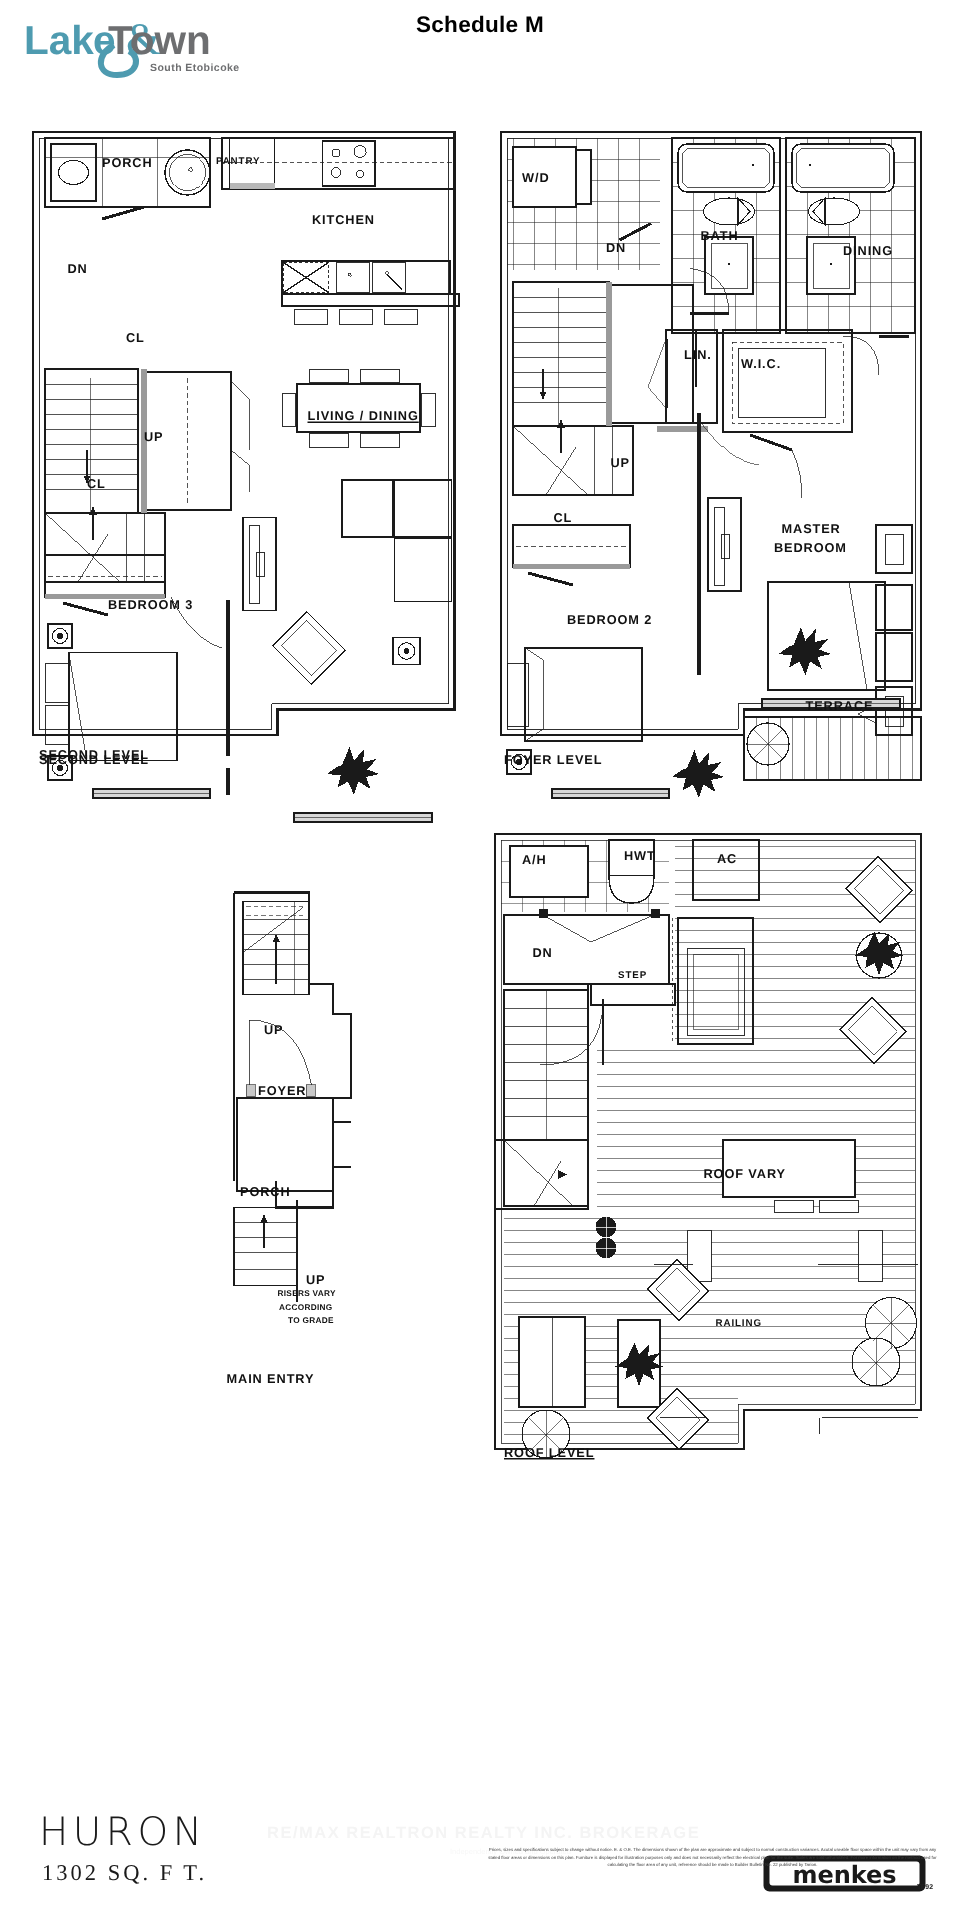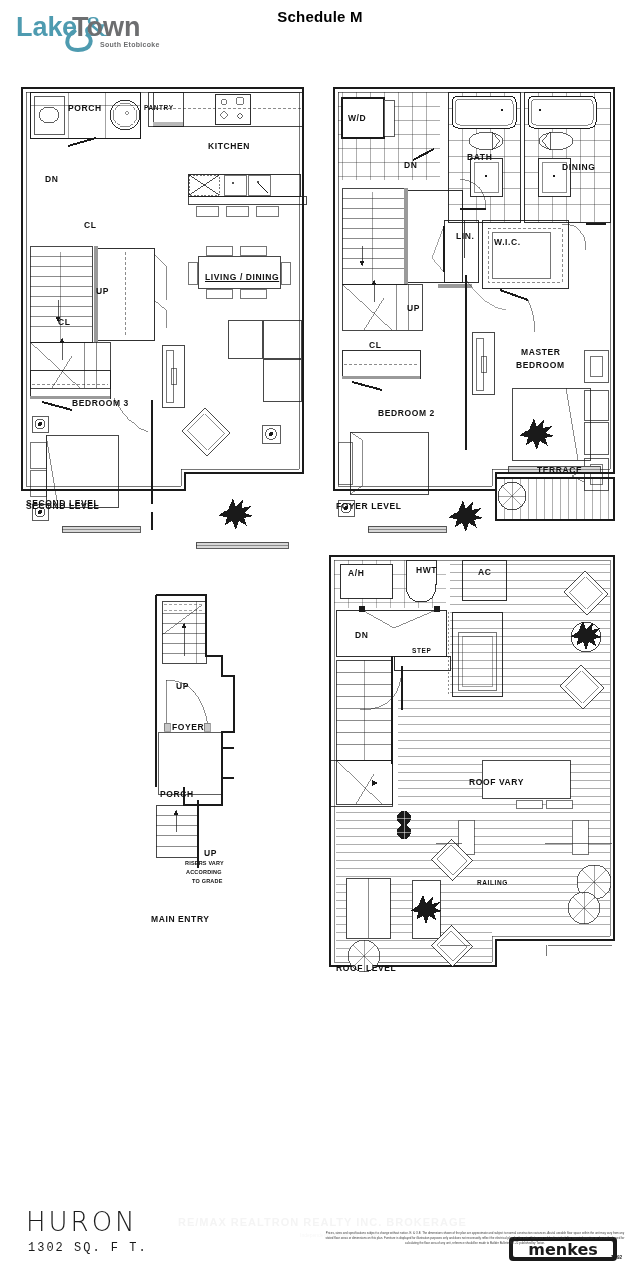--- a/index.html
+++ b/index.html
@@ -26,22 +26,22 @@
 
   
   .footer { position:absolute; left:0; top:1155px; width:640px; height:125px; }
   .model-name {
     position:absolute; left:26px; top:52px;
     font-size:26px; letter-spacing:3px; color:#1a1a1a;
     font-family:"DejaVu Sans", sans-serif; font-weight:300;
   }
   .model-size {
     position:absolute; left:28px; top:86px;
-    font-size:12px; letter-spacing:2px; color:#1a1a1a;
-    font-family:Liberation Mono, monospace;
+    font-size:15px; letter-spacing:2px; color:#1a1a1a;
+    font-family:Liberation Serif, serif;
   }
   .menkes { position:absolute; left:508px; top:35px;margin-top:46px; }
   .disclaimer {
     position:absolute; left:322px; top:76px; width:306px;
     font-size:2.9px; line-height:1.65; color:#3a3a3a; text-align:center;
     font-family:"Liberation Sans", sans-serif;
   }
   .tf-code {
     position:absolute; left:322px; top:100px; width:306px;
     text-align:right; font-size:4.6px; font-weight:bold; color:#222;
@@ -638,21 +638,21 @@
 </div>
 
 <div>
   <div class="plan-label" style="left:348px; top:568px;">A/H</div>
   <div class="plan-label" style="left:416px; top:565px;">HWT</div>
   <div class="plan-label" style="left:478px; top:567px;">AC</div>
   <div class="plan-label" style="left:355px; top:630px;">DN</div>
   <div class="plan-label" style="left:412px; top:647px; font-size:6.5px;">STEP</div>
   <div class="plan-label" style="left:469px; top:777px;">ROOF VARY</div>
   <div class="plan-label" style="left:477px; top:879px; font-size:6.5px;">RAILING</div>
-  <div class="plan-label" style="left:336px; top:963px;">ROOF LEVEL</div>
+  <div class="plan-label" style="left:336px; top:963px;text-decoration:underline;">ROOF LEVEL</div>
 </div>
 
 <div class="watermark">RE/MAX REALTRON REALTY INC. BROKERAGE</div>
 <div class="watermark2">Independently Owned and Operated</div>
 
 <div class="footer">
   <div class="model-name">HURON</div>
   <div class="model-size">1302 SQ. F T.</div>
 
   <div class="menkes">

